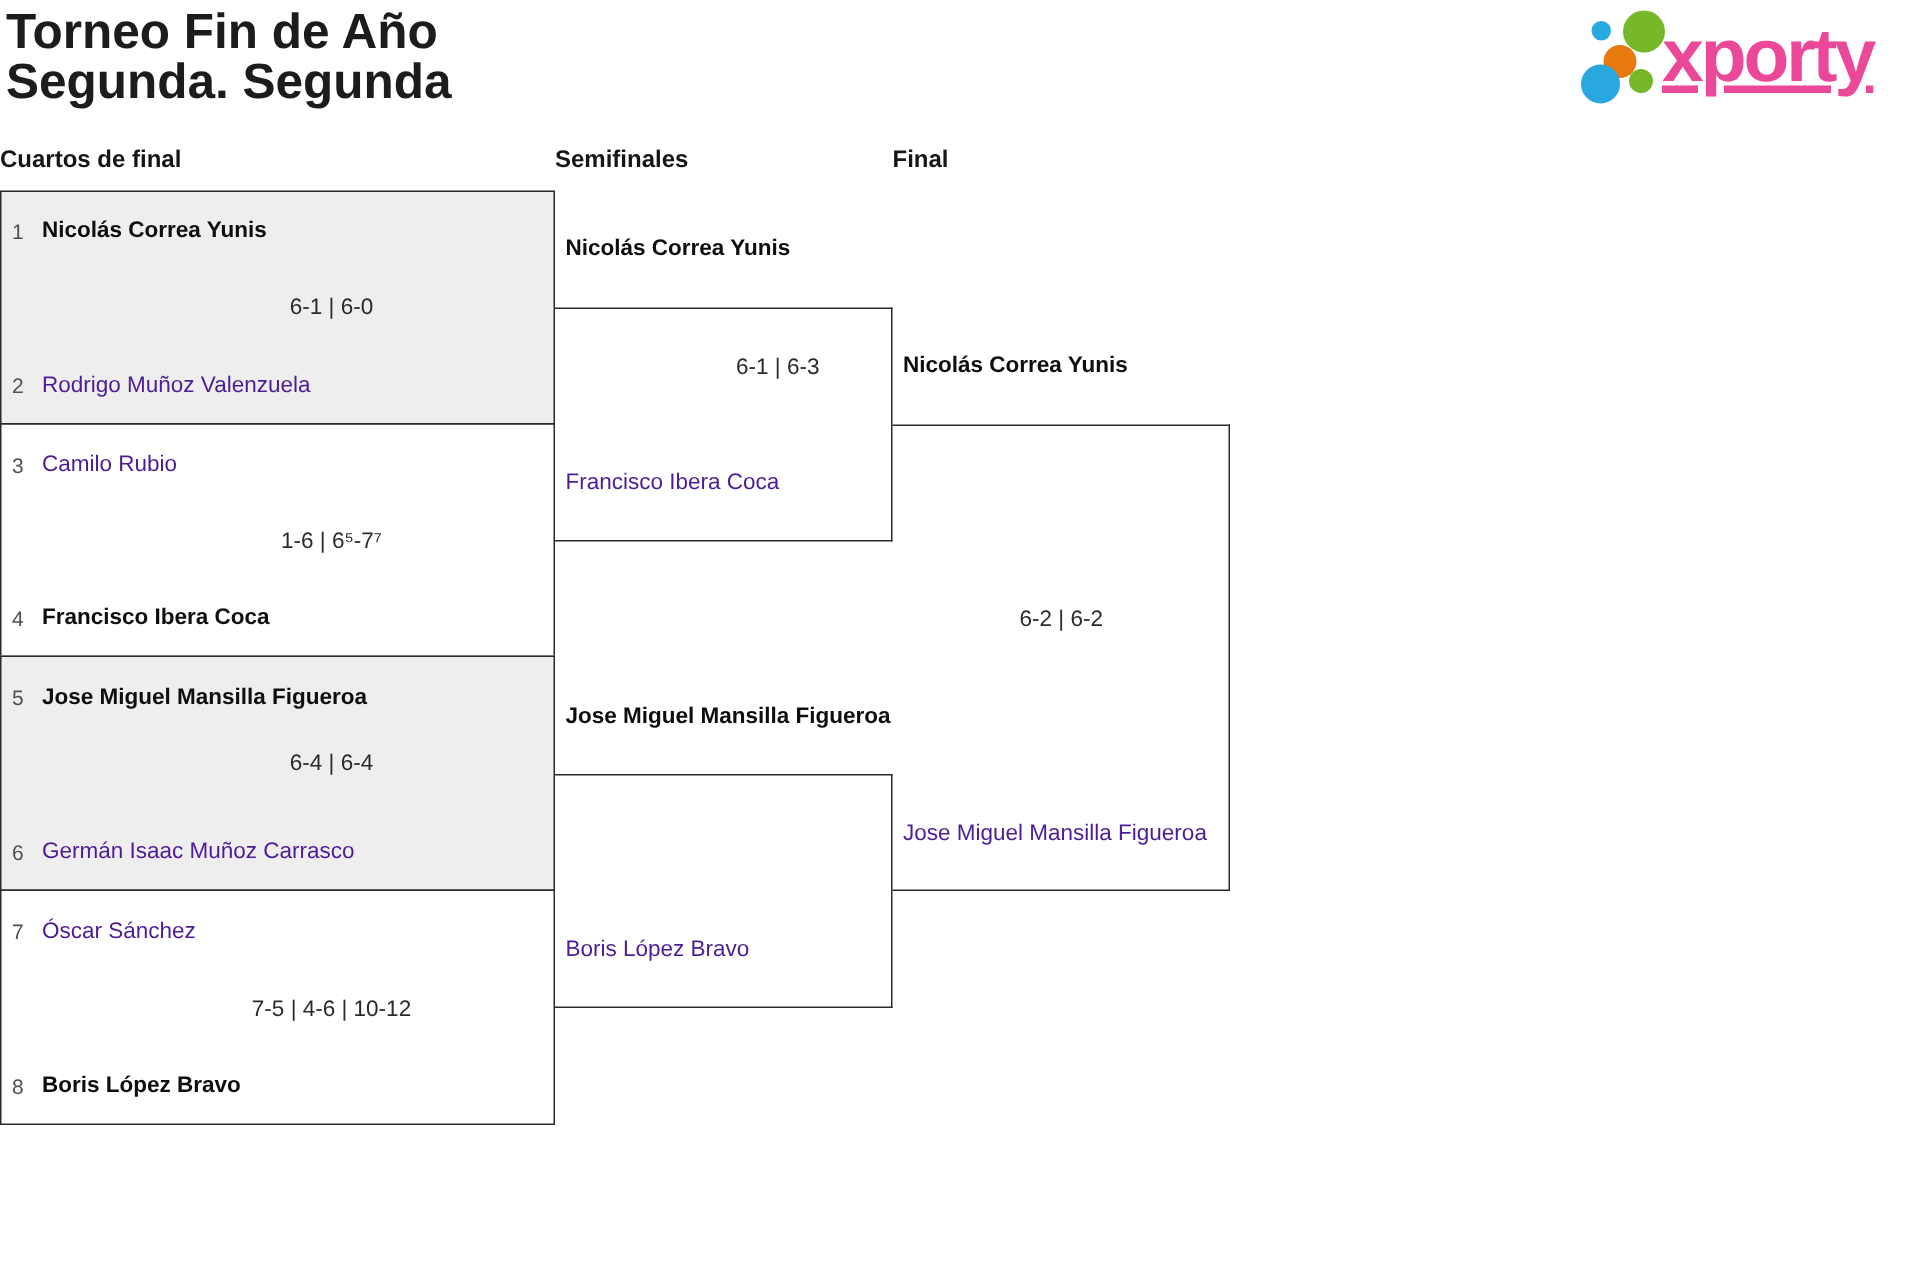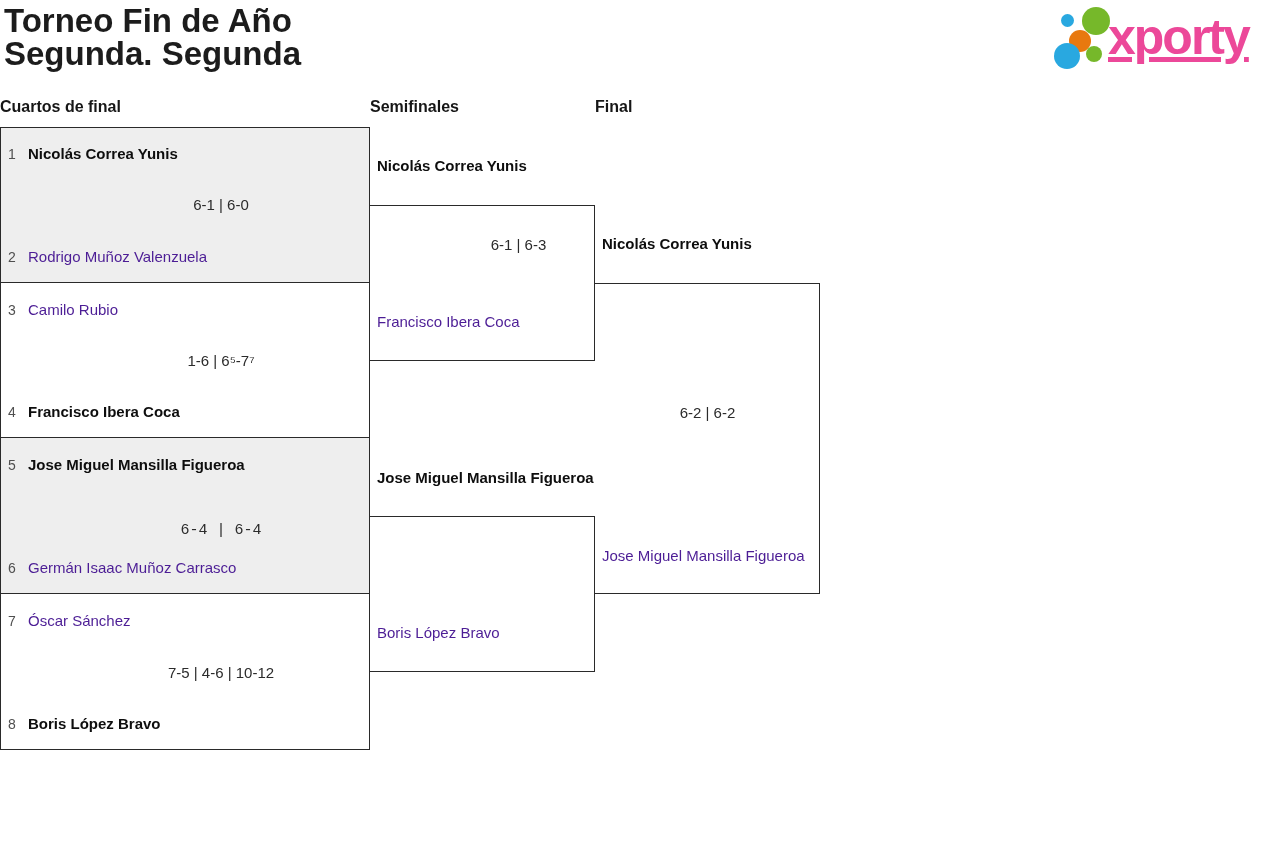--- a/index.html
+++ b/index.html
@@ -91,21 +91,21 @@
   <div class="t pname" style="left:28px;top:247px;">Rodrigo Muñoz Valenzuela</div>
 
   <div class="t seed" style="left:8px;top:300px;">3</div>
   <div class="t pname" style="left:28px;top:300px;">Camilo Rubio</div>
   <div class="t score sc-qf" style="top:351px;">1-6 | 6⁵-7⁷</div>
   <div class="t seed" style="left:8px;top:402px;">4</div>
   <div class="t pname winner" style="left:28px;top:402px;">Francisco Ibera Coca</div>
 
   <div class="t seed" style="left:8px;top:455px;">5</div>
   <div class="t pname winner" style="left:28px;top:455px;">Jose Miguel Mansilla Figueroa</div>
-  <div class="t score sc-qf" style="top:521px;font-family:Liberation Mono, monospace;">6-4 | 6-4</div>
+  <div class="t score sc-qf" style="top:499px;">6-4 | 6-4</div>
   <div class="t seed" style="left:8px;top:558px;">6</div>
   <div class="t pname" style="left:28px;top:558px;">Germán Isaac Muñoz Carrasco</div>
 
   <div class="t seed" style="left:8px;top:611px;">7</div>
   <div class="t pname" style="left:28px;top:611px;">Óscar Sánchez</div>
   <div class="t score sc-qf" style="top:663px;">7-5 | 4-6 | 10-12</div>
   <div class="t seed" style="left:8px;top:714px;">8</div>
   <div class="t pname winner" style="left:28px;top:714px;">Boris López Bravo</div>
 
   <div class="t pname winner" style="left:377px;top:156px;">Nicolás Correa Yunis</div>

